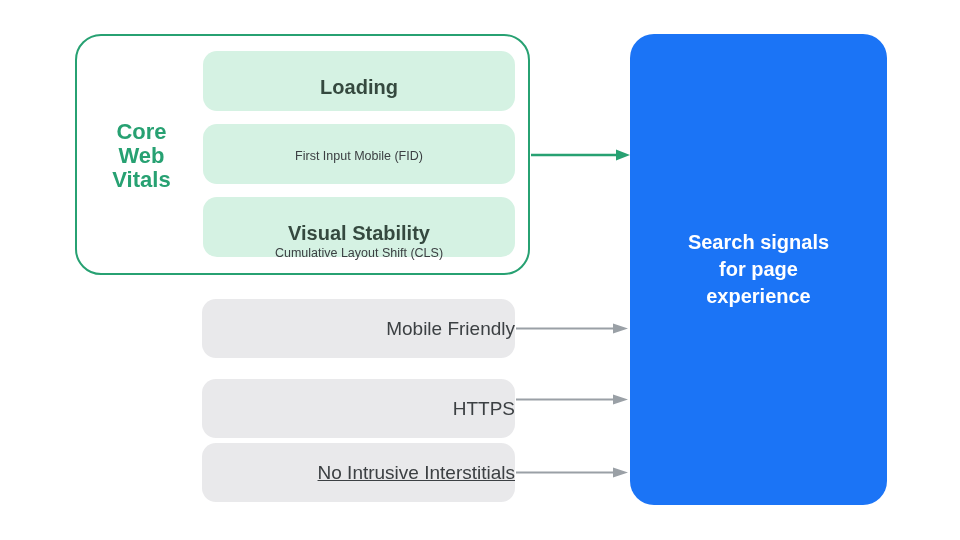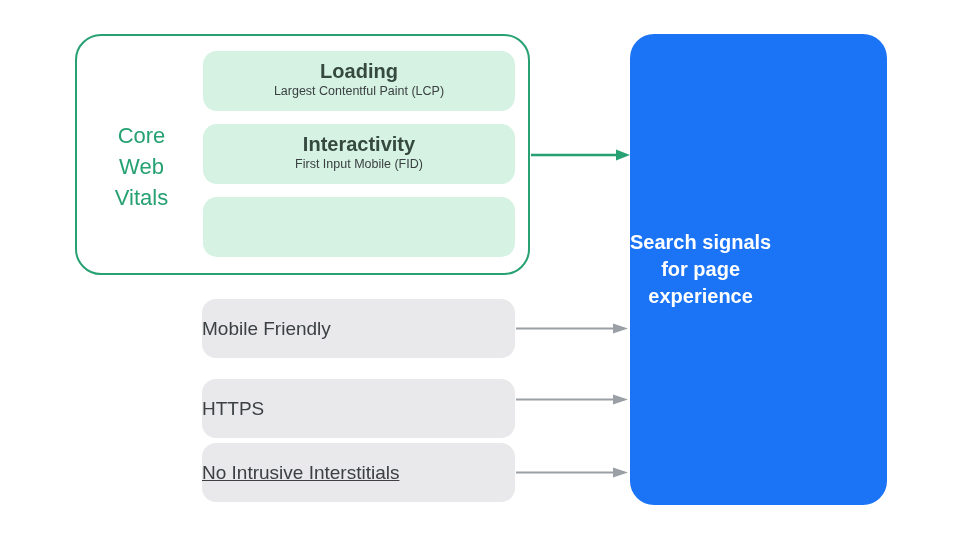--- a/index.html
+++ b/index.html
@@ -19,46 +19,46 @@
     font-family:"Liberation Sans", sans-serif;
     overflow:hidden;
   }
   .cwv-outline{
     position:absolute;left:75px;top:34px;width:455px;height:241px;
     border:2px solid var(--green);border-radius:26px;
     box-sizing:border-box;background:transparent;
   }
   .cwv-label{
     position:absolute;left:84px;top:120px;width:115px;
-    text-align:center;font-size:22px;font-weight:normal;
-    color:var(--green);line-height:31px;white-space:pre-line;
+    text-align:center;font-size:22px;font-weight:bold;
+    color:var(--green);line-height:24px;white-space:pre-line;
   }
   .pillar{
     position:absolute;left:203px;width:312px;height:60px;
     background:var(--green-light);border-radius:14px;
-    box-sizing:border-box;text-align:center;padding-top:8px;
+    box-sizing:border-box;text-align:center;padding-top:24px;
   }
   .pillar-1{top:51px;} .pillar-2{top:124px;} .pillar-3{top:197px;}
   .pillar-title{
     font-size:20px;font-weight:bold;color:#35493F;line-height:24px;
   }
   .pillar-sub{
     font-size:12.5px;color:var(--text-dark);line-height:16px;
   }
   .signal{
     position:absolute;left:202px;width:313px;height:59px;
     background:var(--gray-light);border-radius:14px;
-    display:flex;align-items:center;justify-content:flex-start;
+    display:flex;align-items:center;justify-content:flex-end;
     font-size:19px;color:var(--text-dark);
   }
   .signal-1{top:299px;} .signal-2{top:379px;} .signal-3{top:443px;text-decoration:underline;}
   .result-box{
     position:absolute;left:630px;top:34px;width:257px;height:471px;
     background:var(--blue);border-radius:24px;
-    display:flex;align-items:center;justify-content:flex-start;
+    display:flex;align-items:center;justify-content:center;
   }
   .result-title{
     color:var(--white);font-size:20px;font-weight:bold;
     line-height:27px;text-align:center;white-space:pre-line;
   }
   .arrow-layer{
     position:absolute;left:0;top:0;width:960px;height:540px;
     pointer-events:none;
   }
   .arrow-green-line{stroke:var(--green);stroke-width:2.5;}
@@ -72,29 +72,29 @@
 <div class="stage">
 
   <div class="cwv-outline"></div>
 
   <div class="cwv-label">Core
 Web
 Vitals</div>
 
   <div class="pillar pillar-1">
     <div class="pillar-title">Loading</div>
-    <div class="pillar-sub">Largest Contentful Paint (LCP)</div>
   </div>
 
   <div class="pillar pillar-2">
-    <div class="pillar-title">Interactivity</div>
     <div class="pillar-sub">First Input Mobile (FID)</div>
   </div>
 
   <div class="pillar pillar-3">
+    <div class="pillar-title">Visual Stability</div>
+    <div class="pillar-sub">Cumulative Layout Shift (CLS)</div>
   </div>
 
   <div class="signal signal-1">
     <span>Mobile Friendly</span>
   </div>
 
   <div class="signal signal-2">
     <span>HTTPS</span>
   </div>
 

